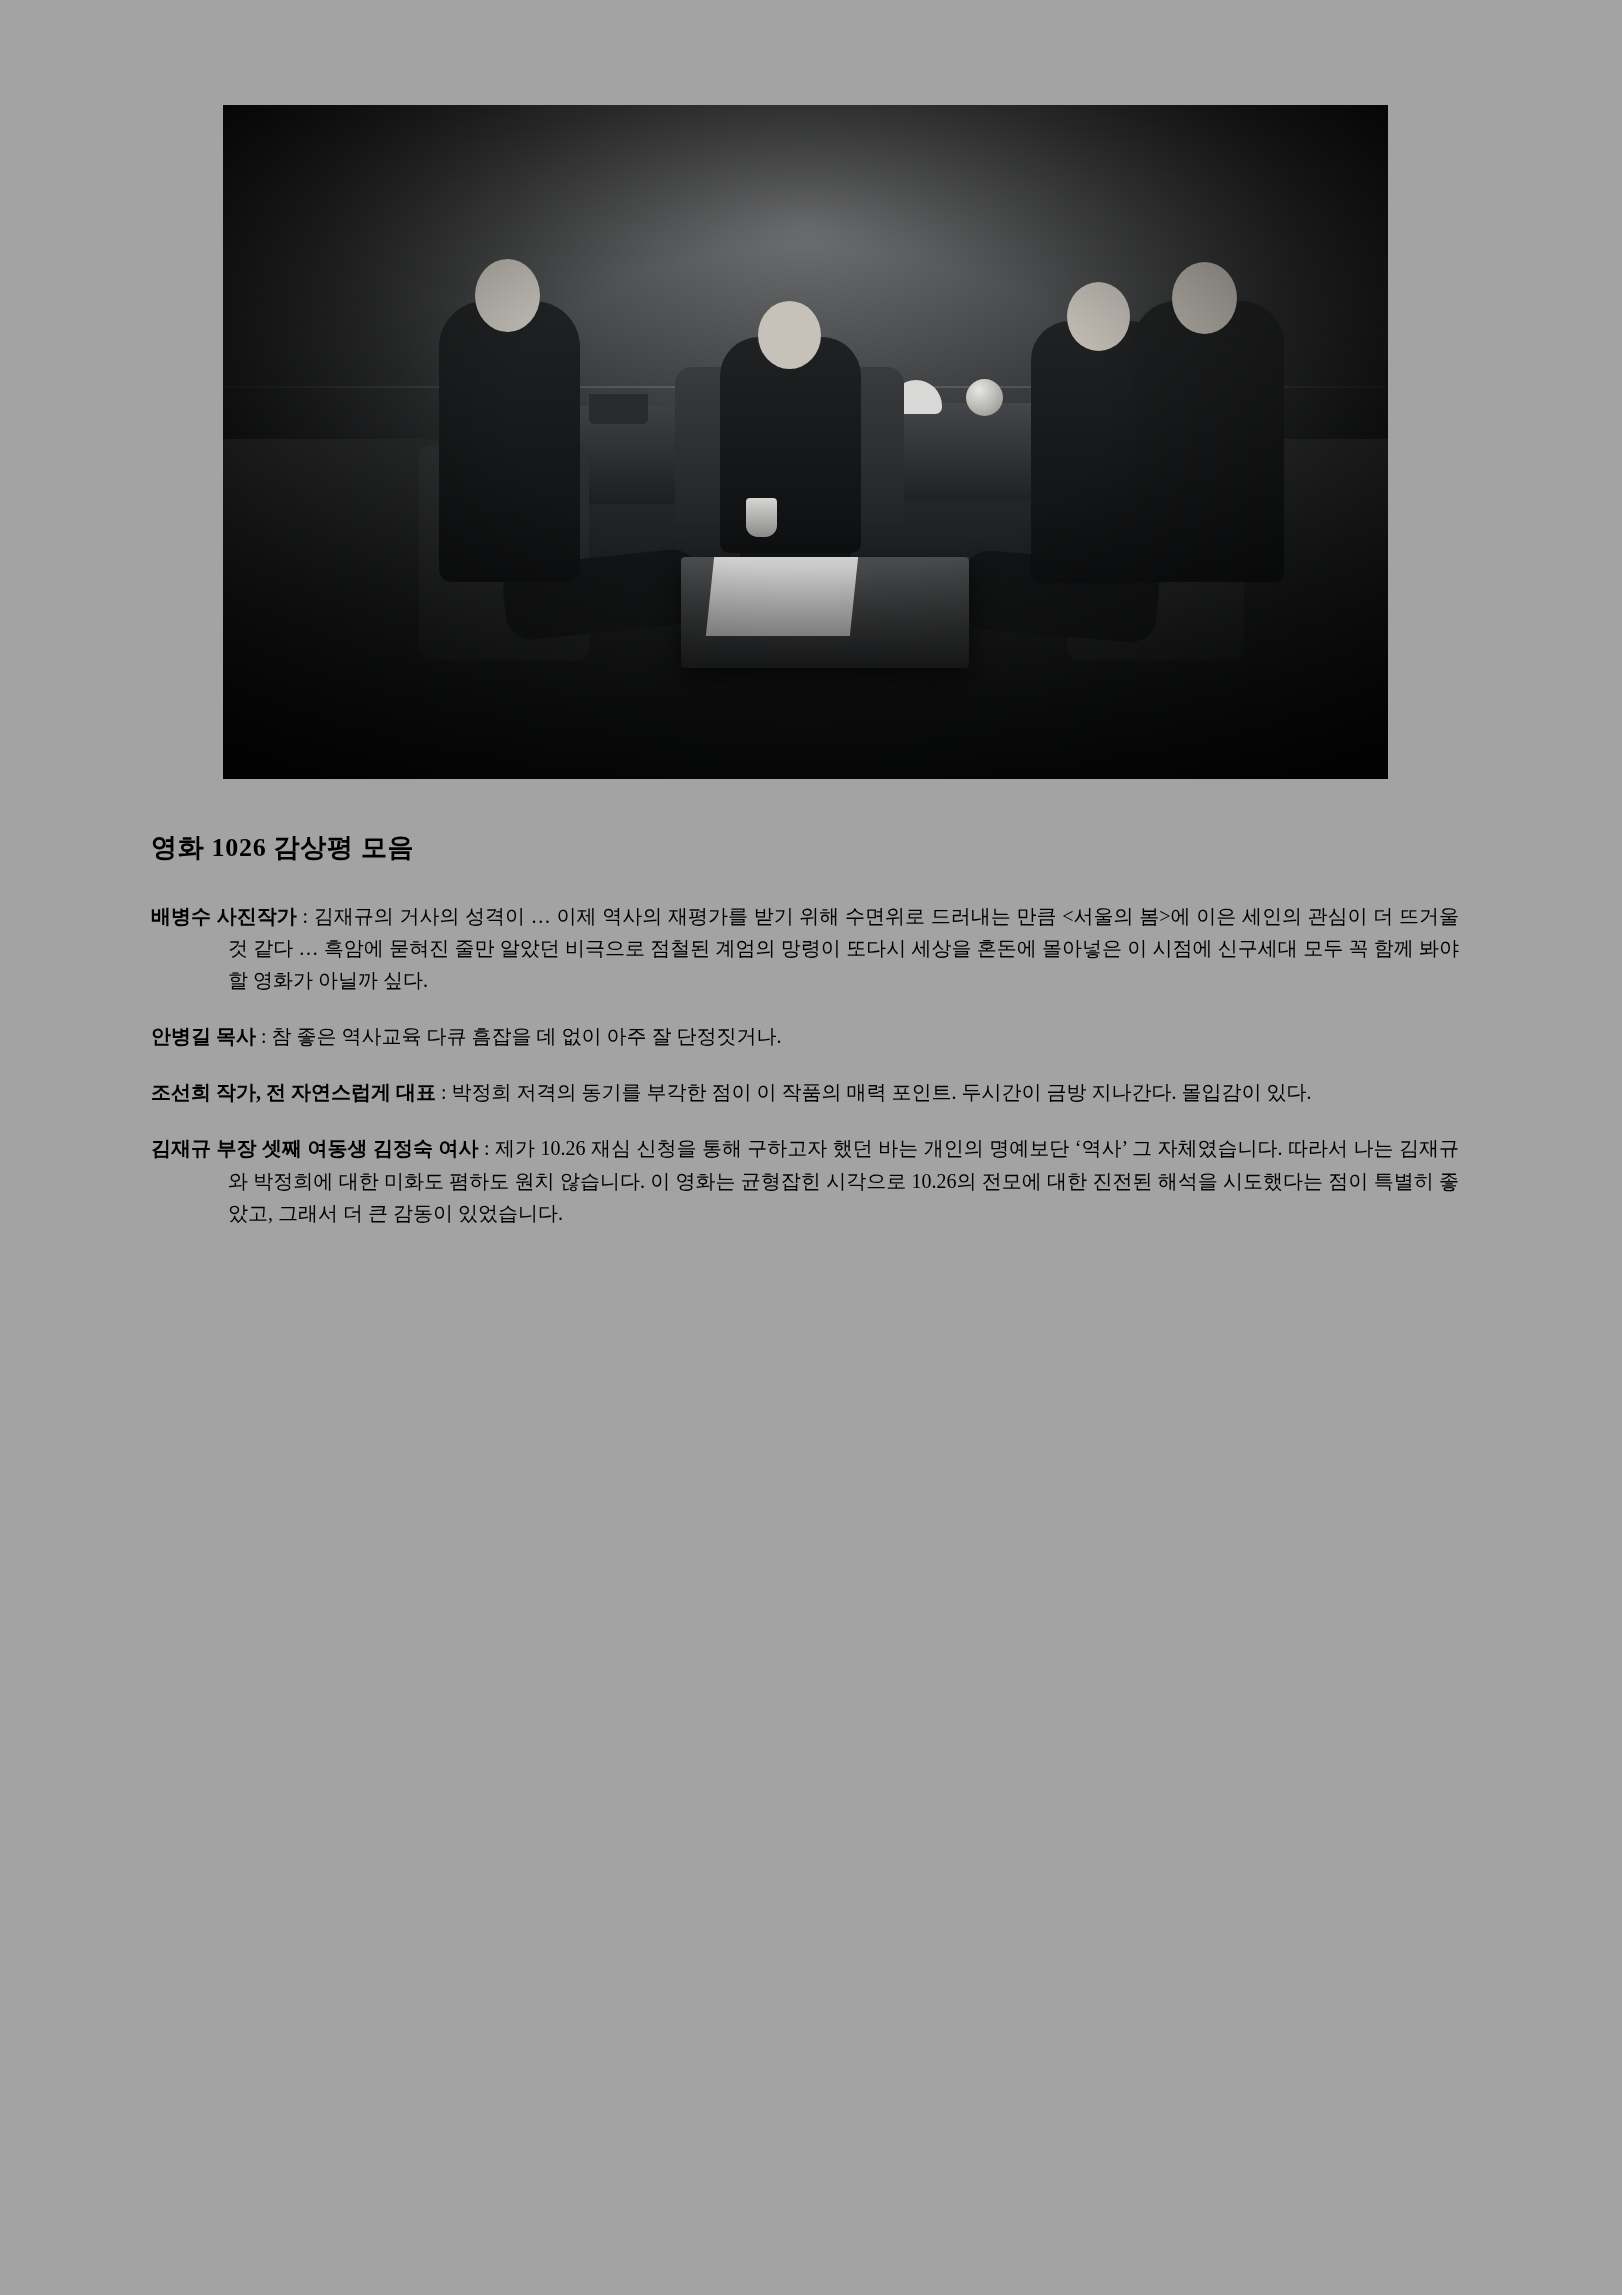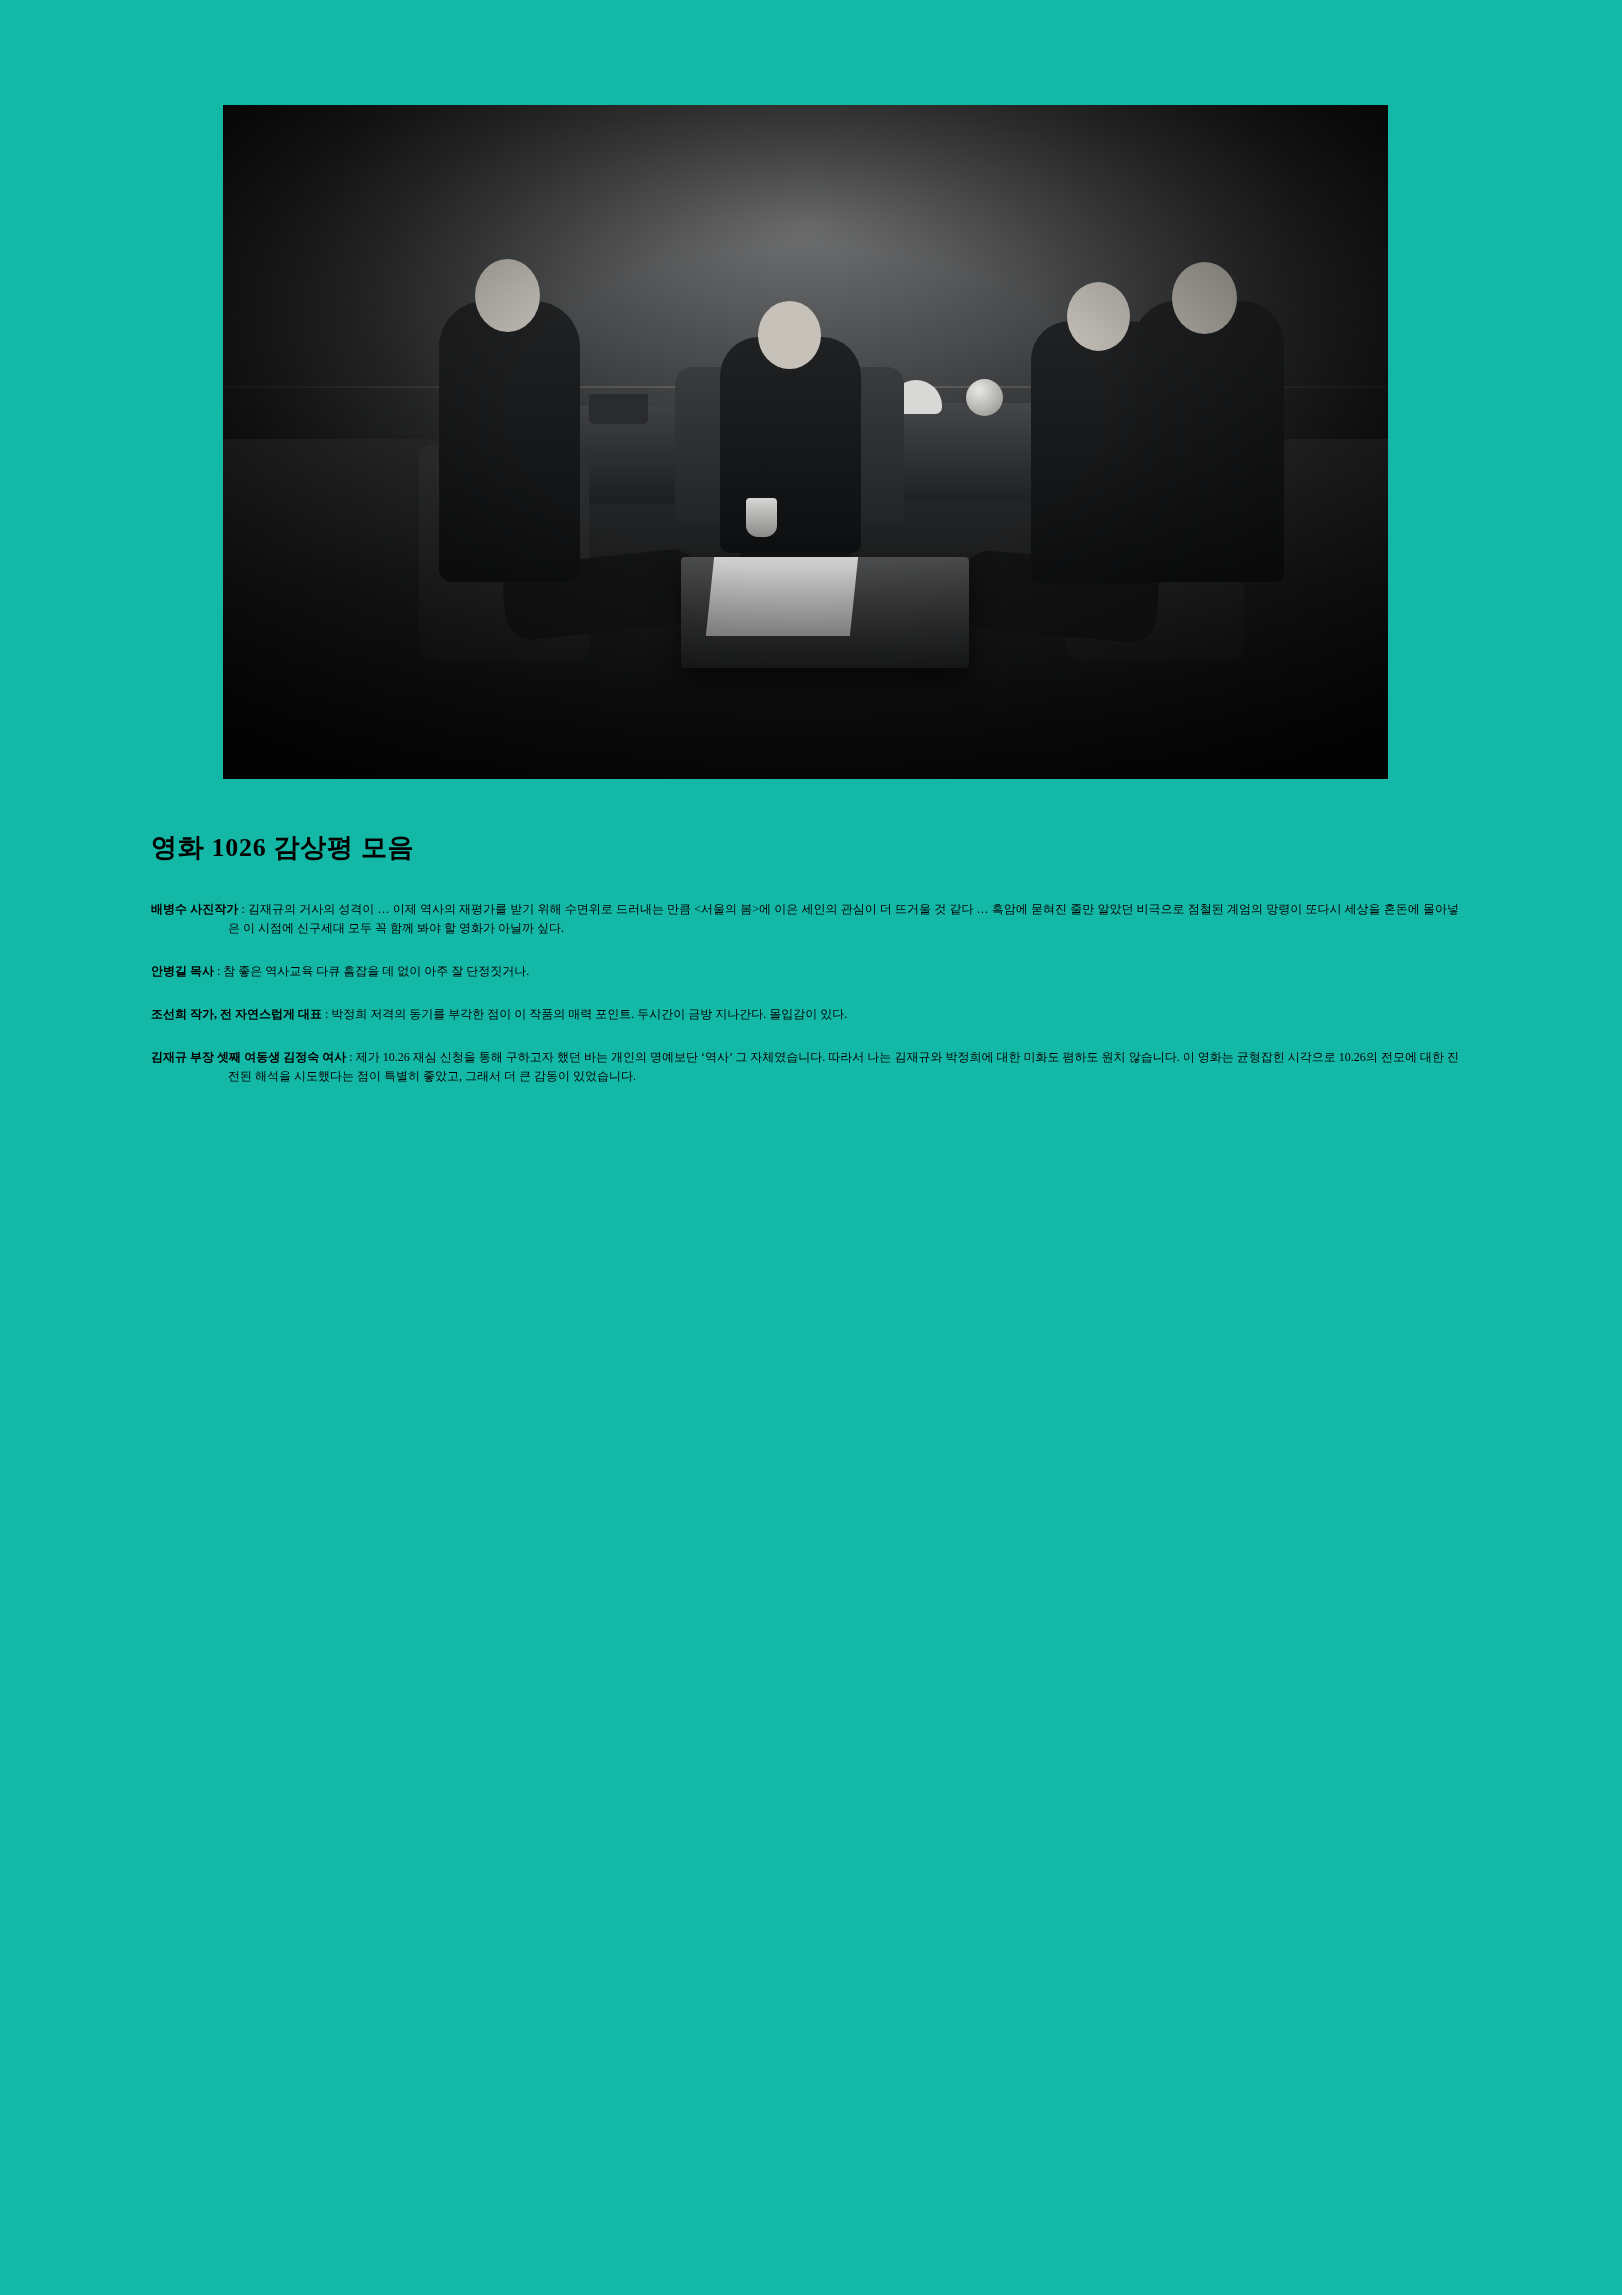--- a/index.html
+++ b/index.html
@@ -10,21 +10,21 @@
   }
   body {
     font-family: "Liberation Serif", "DejaVu Serif", serif;
     color: #000000;
   }
   .page {
     position: relative;
     width: 1623px;
     height: 2295px;
     margin: 0 auto;
-    background: #14b8a6;
+    background: #a3a3a3;
     box-sizing: border-box;
     padding: 98px 164px 92px 151px;
   }
 
   
   .photo-wrap {
     width: 1165px;
     margin: 6.5px 0 0 72px;
   }
   .photo {
@@ -142,21 +142,21 @@
     margin: 51px 0 0 0;
     font-size: 26px;
     font-weight: bold;
     letter-spacing: 0.7px;
   }
   .entries {
     margin-top: 35px;
   }
   .entry {
     margin-bottom: 23.6px;
-    font-size: 12px;
+    font-size: 20px;
     line-height: 1.62;
     text-align: justify;
     text-justify: inter-word;
     text-indent: 0;
     padding-left: 0;
   }
   .speaker {
     font-weight: bold;
   }
   .hang {

